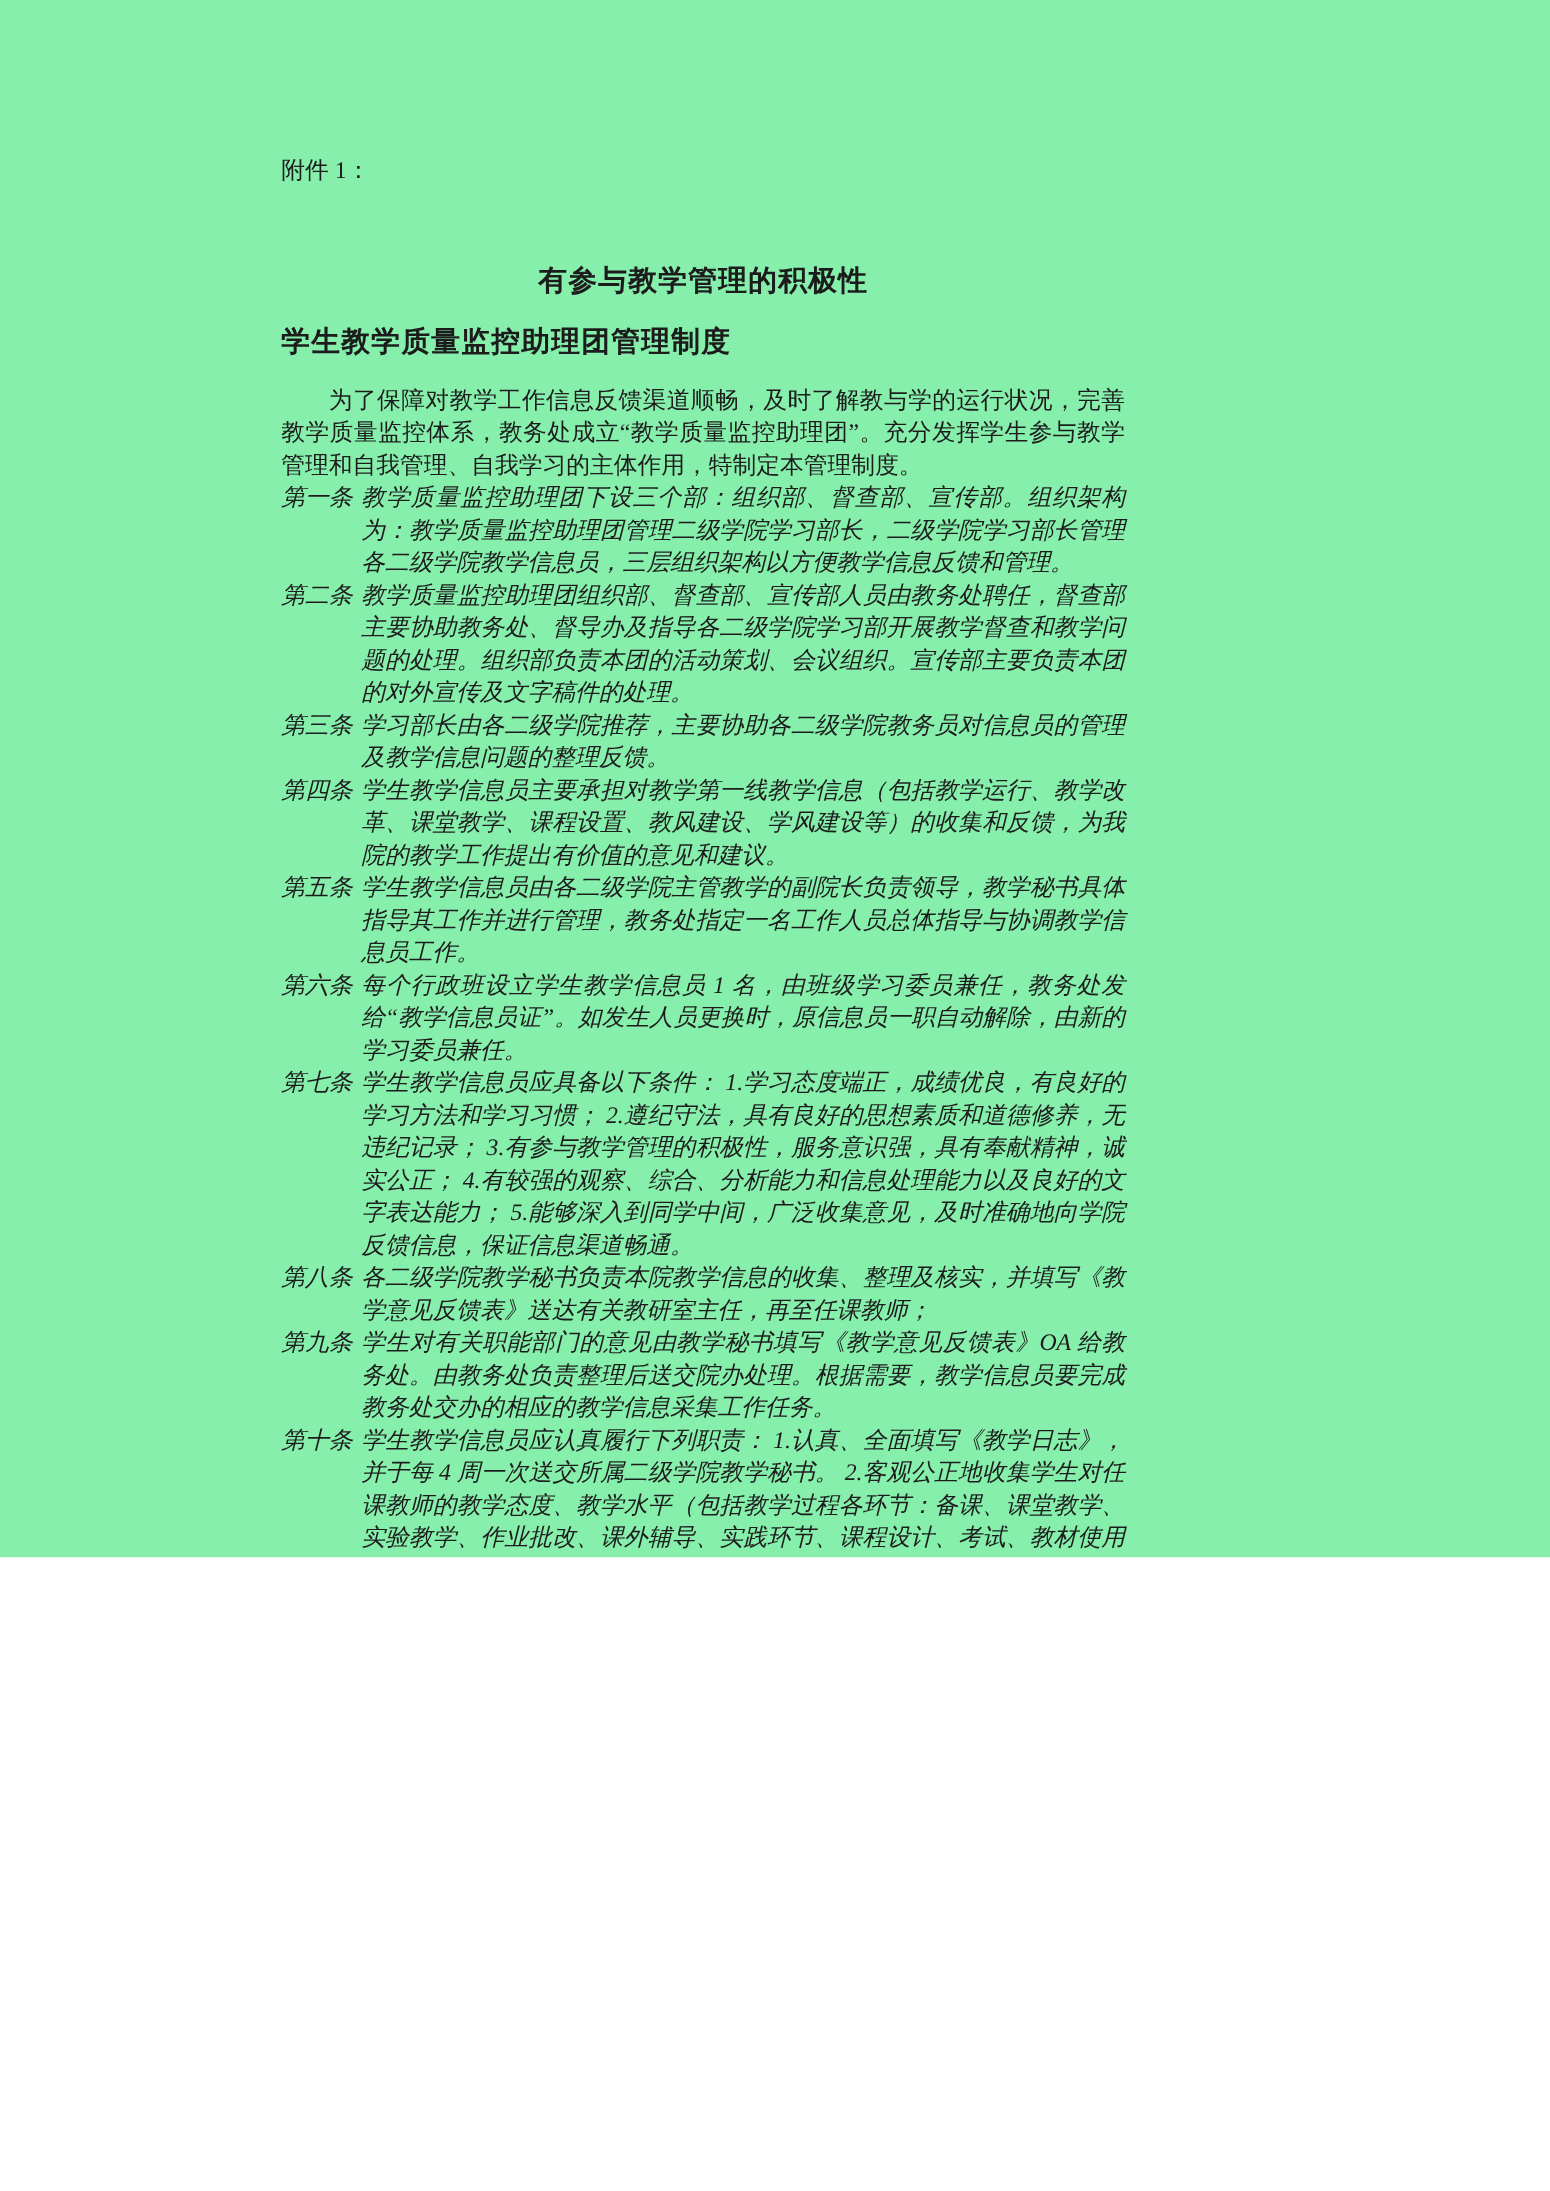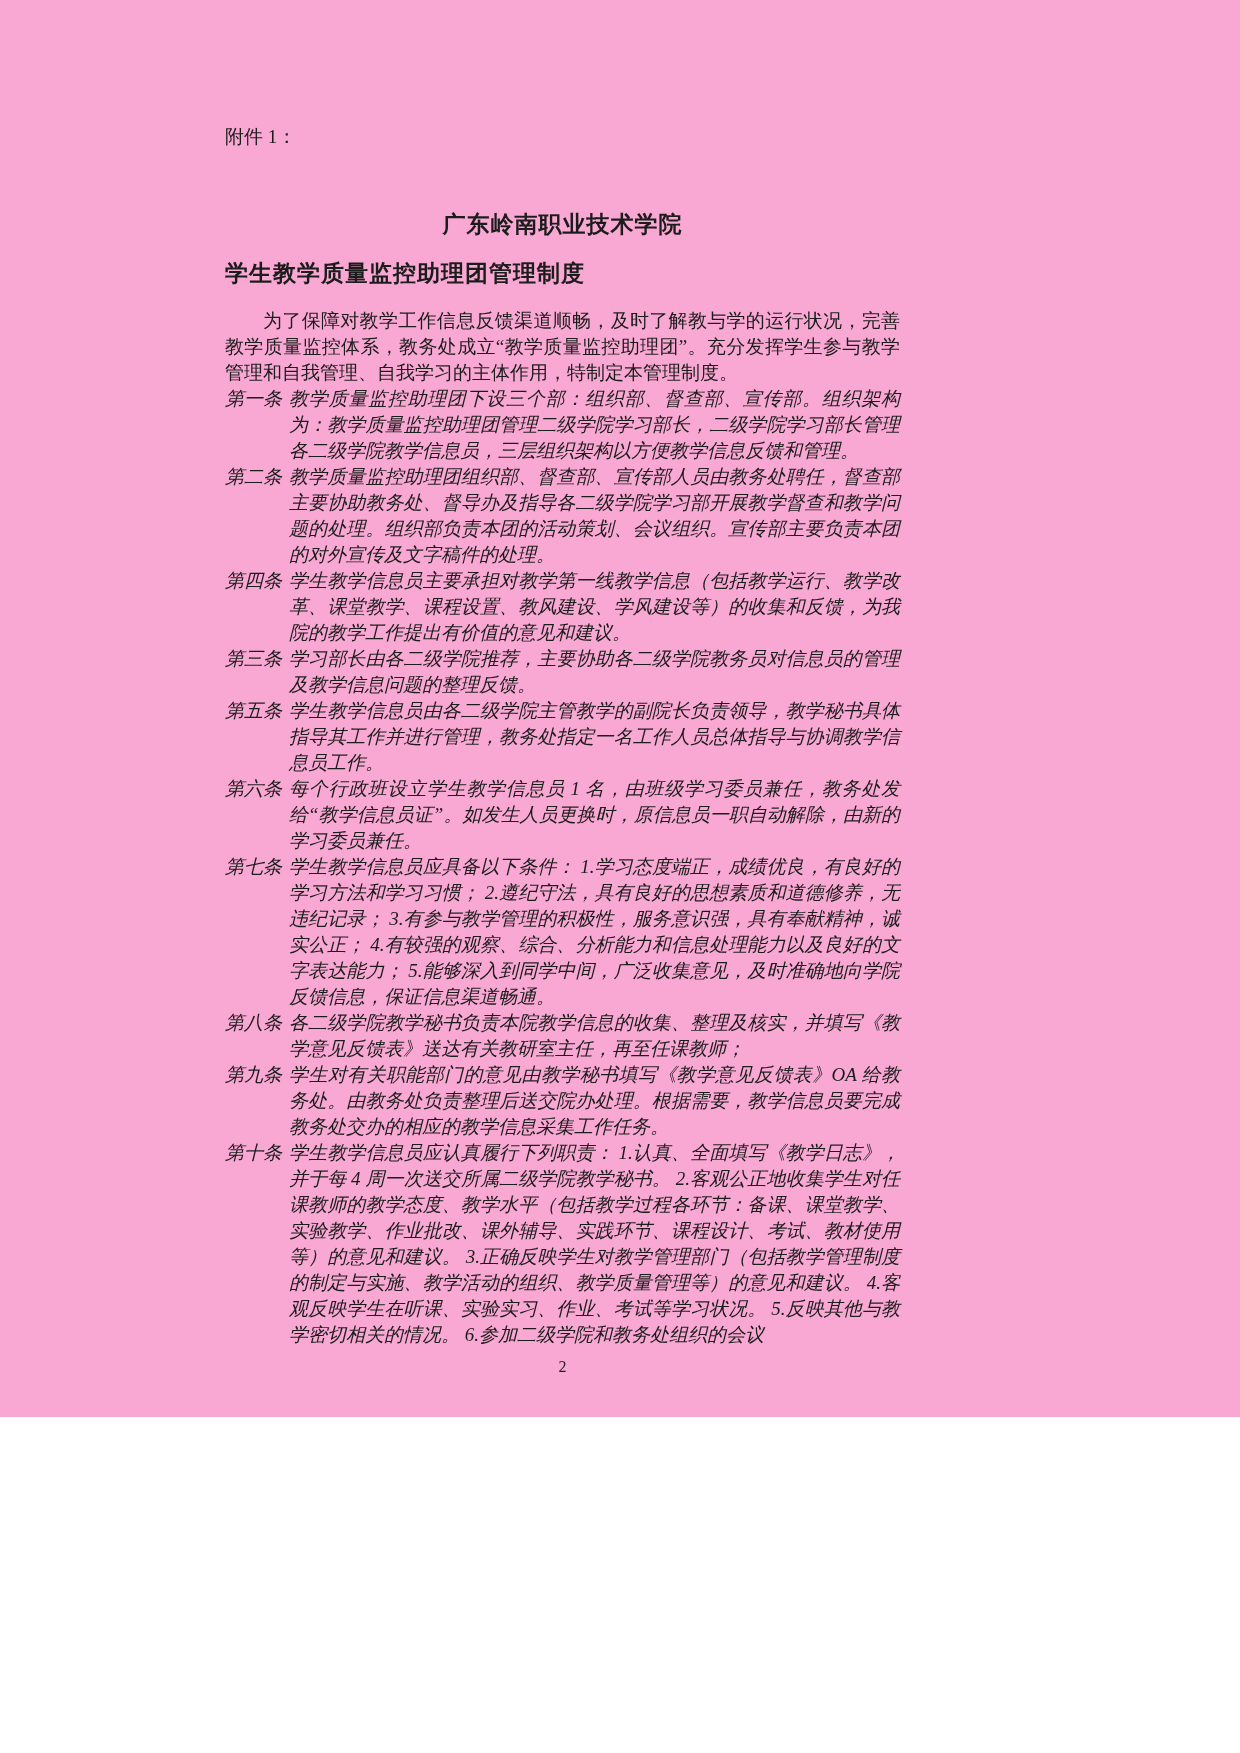--- a/index.html
+++ b/index.html
@@ -3,22 +3,22 @@
 <meta charset="utf-8">
 <style>
   html, body {
     margin: 0;
     padding: 0;
     background: #ffffff;
   }
   .page {
     position: relative;
     width: 1240px;
-    height: 1417px;
-    background: #f9a8d4;
+    height: 1246px;
+    background: #86efac;
     font-family: "Liberation Serif", "DejaVu Serif", serif;
     color: #1c1c1c;
     overflow: hidden;
   }
   .content {
     position: absolute;
     left: 225px;
     top: 0;
     width: 675px;
   }
@@ -81,46 +81,46 @@
   }
 </style>
 </head>
 <body>
 
 <div class="page">
   <div class="content">
 
     <div class="attachment body-text">附件 1：</div>
 
-    <div class="doc-title">广东岭南职业技术学院</div>
+    <div class="doc-title">有参与教学管理的积极性</div>
 
     <div class="doc-subtitle">学生教学质量监控助理团管理制度</div>
 
     <p class="intro body-text" style="margin-bottom:0;">为了保障对教学工作信息反馈渠道顺畅，及时了解教与学的运行状况，完善教学质量监控体系，教务处成立“教学质量监控助理团”。充分发挥学生参与教学管理和自我管理、自我学习的主体作用，特制定本管理制度。</p>
 
     <div>
 
       <div class="article body-text">
         <span class="article-label">第一条</span>
         <span class="article-text">教学质量监控助理团下设三个部：组织部、督查部、宣传部。组织架构为：教学质量监控助理团管理二级学院学习部长，二级学院学习部长管理各二级学院教学信息员，三层组织架构以方便教学信息反馈和管理。</span>
       </div>
 
       <div class="article body-text">
         <span class="article-label">第二条</span>
         <span class="article-text">教学质量监控助理团组织部、督查部、宣传部人员由教务处聘任，督查部主要协助教务处、督导办及指导各二级学院学习部开展教学督查和教学问题的处理。组织部负责本团的活动策划、会议组织。宣传部主要负责本团的对外宣传及文字稿件的处理。</span>
       </div>
 
       <div class="article body-text">
-        <span class="article-label">第四条</span>
-        <span class="article-text">学生教学信息员主要承担对教学第一线教学信息（包括教学运行、教学改革、课堂教学、课程设置、教风建设、学风建设等）的收集和反馈，为我院的教学工作提出有价值的意见和建议。</span>
+        <span class="article-label">第三条</span>
+        <span class="article-text">学习部长由各二级学院推荐，主要协助各二级学院教务员对信息员的管理及教学信息问题的整理反馈。</span>
       </div>
 
       <div class="article body-text">
-        <span class="article-label">第三条</span>
-        <span class="article-text">学习部长由各二级学院推荐，主要协助各二级学院教务员对信息员的管理及教学信息问题的整理反馈。</span>
+        <span class="article-label">第四条</span>
+        <span class="article-text">学生教学信息员主要承担对教学第一线教学信息（包括教学运行、教学改革、课堂教学、课程设置、教风建设、学风建设等）的收集和反馈，为我院的教学工作提出有价值的意见和建议。</span>
       </div>
 
       <div class="article body-text">
         <span class="article-label">第五条</span>
         <span class="article-text">学生教学信息员由各二级学院主管教学的副院长负责领导，教学秘书具体指导其工作并进行管理，教务处指定一名工作人员总体指导与协调教学信息员工作。</span>
       </div>
 
       <div class="article body-text">
         <span class="article-label">第六条</span>
         <span class="article-text">每个行政班设立学生教学信息员 1 名，由班级学习委员兼任，教务处发给“教学信息员证”。如发生人员更换时，原信息员一职自动解除，由新的学习委员兼任。</span>

